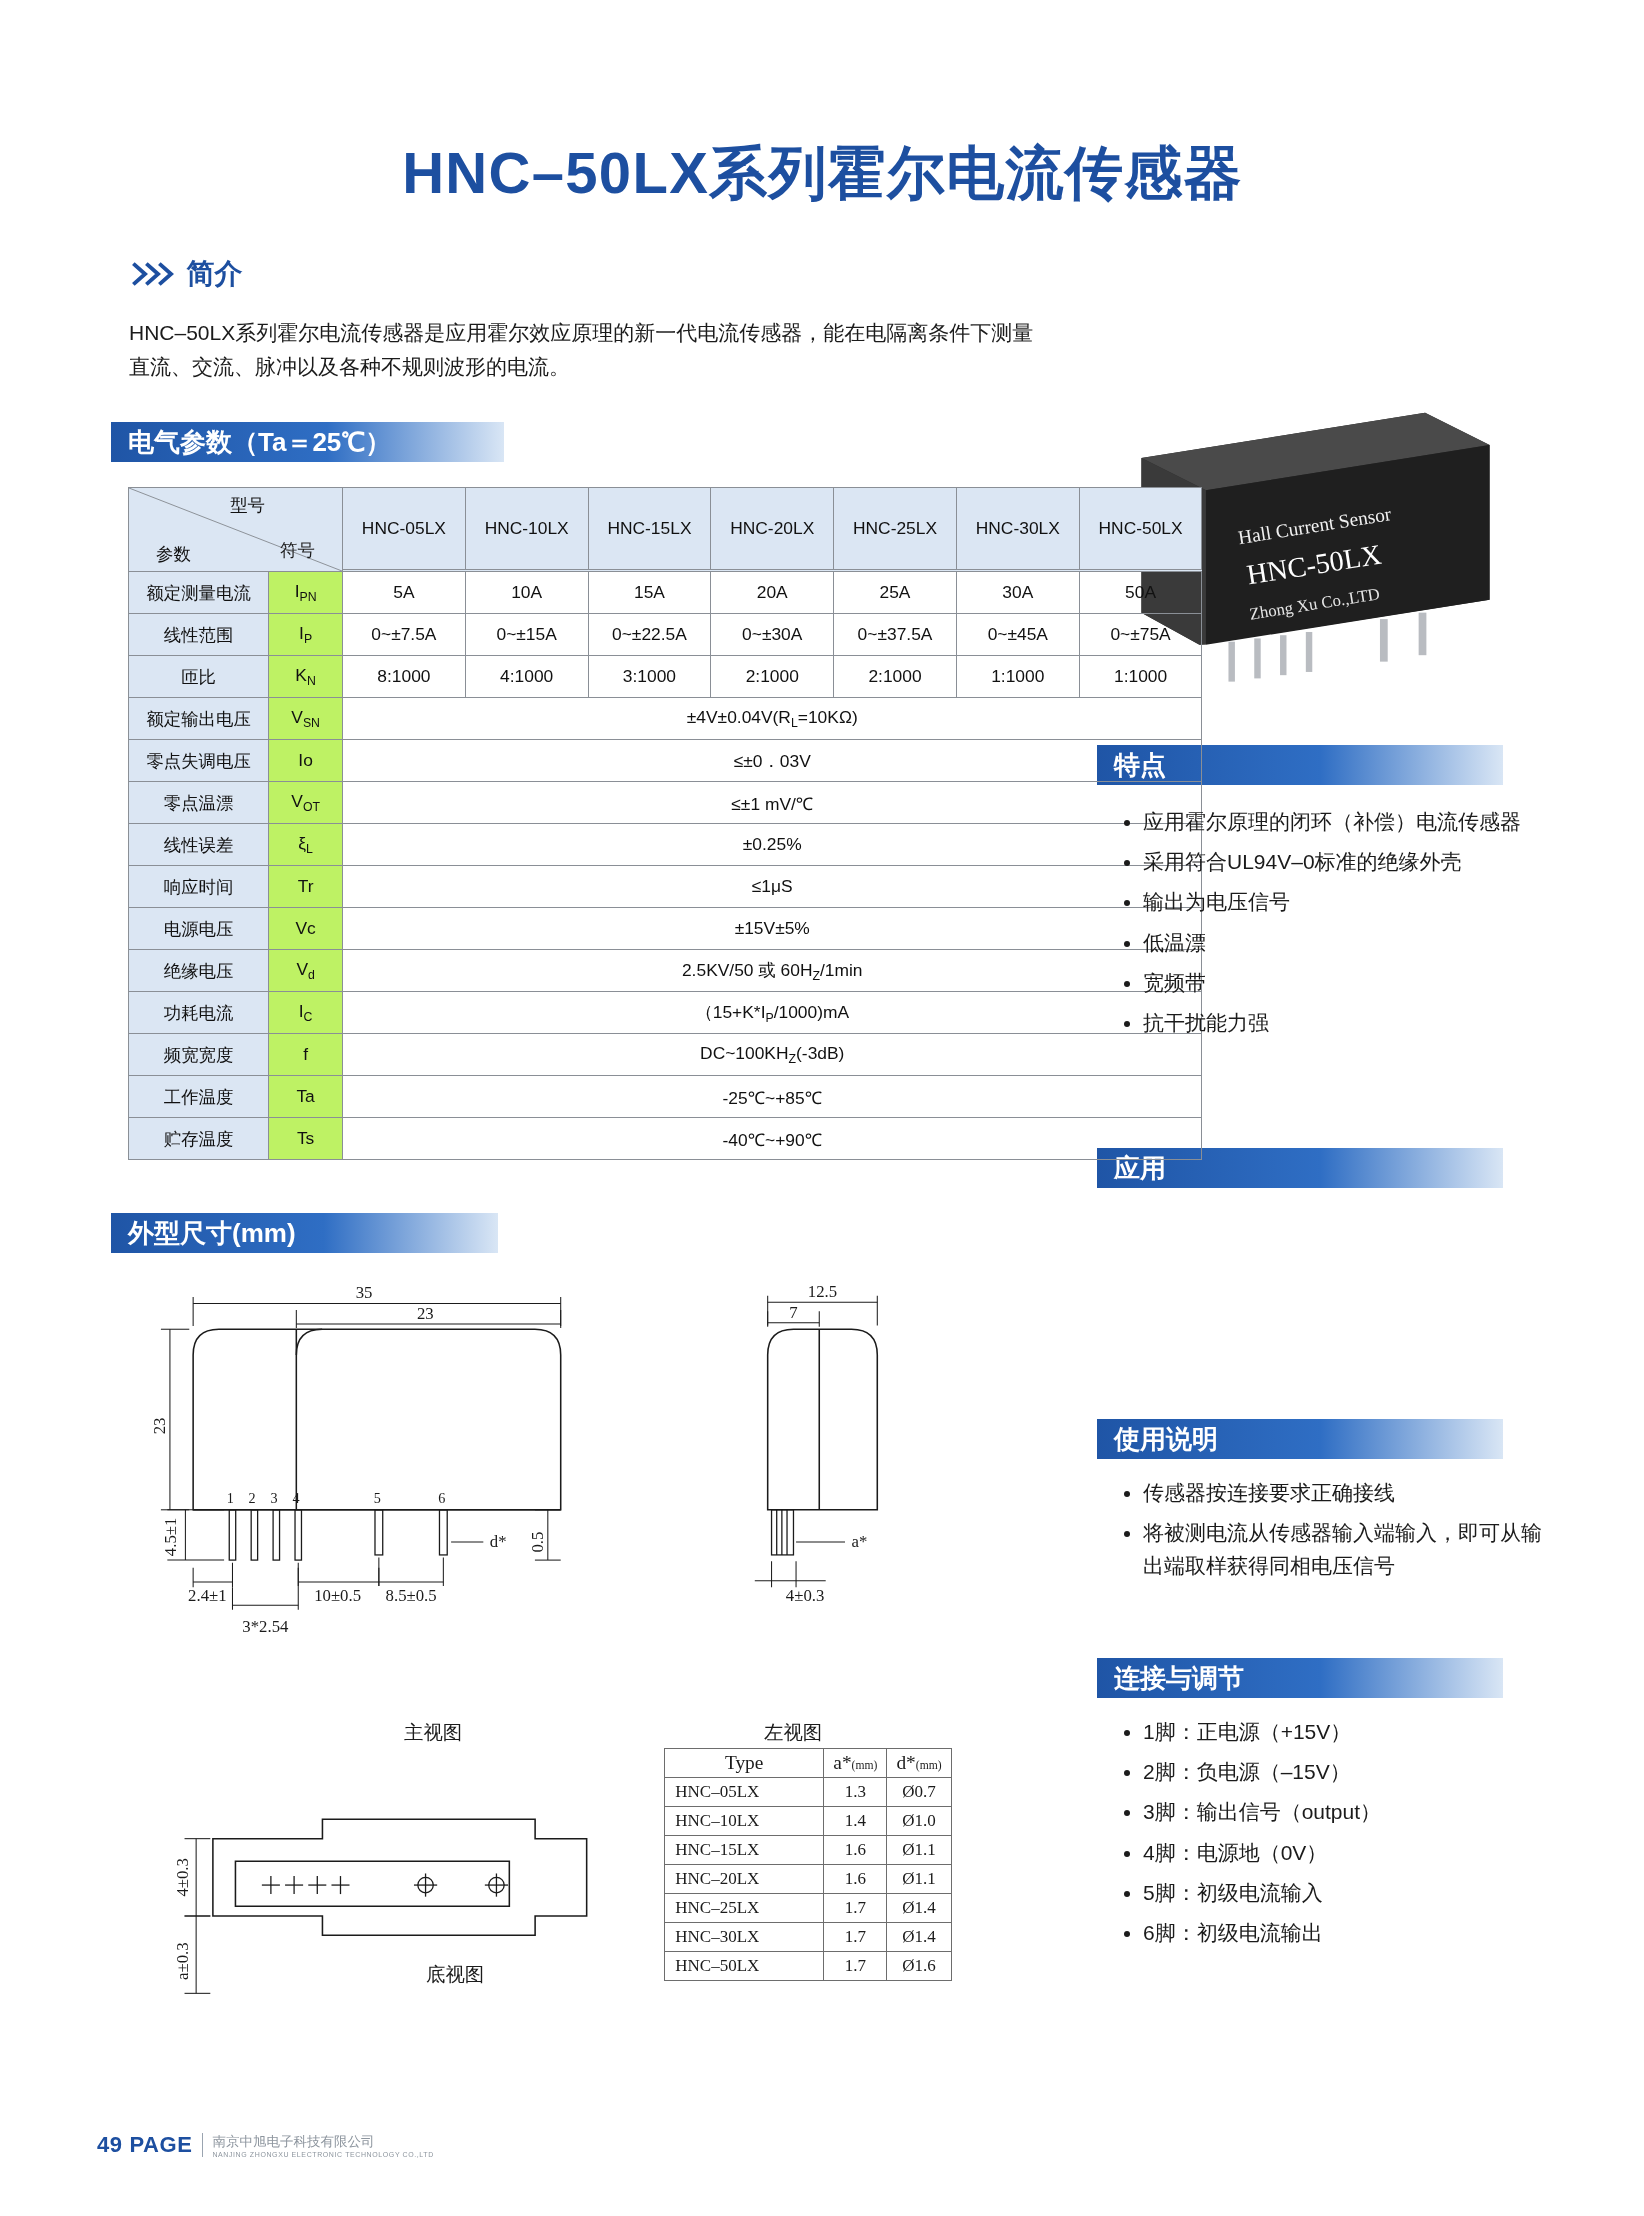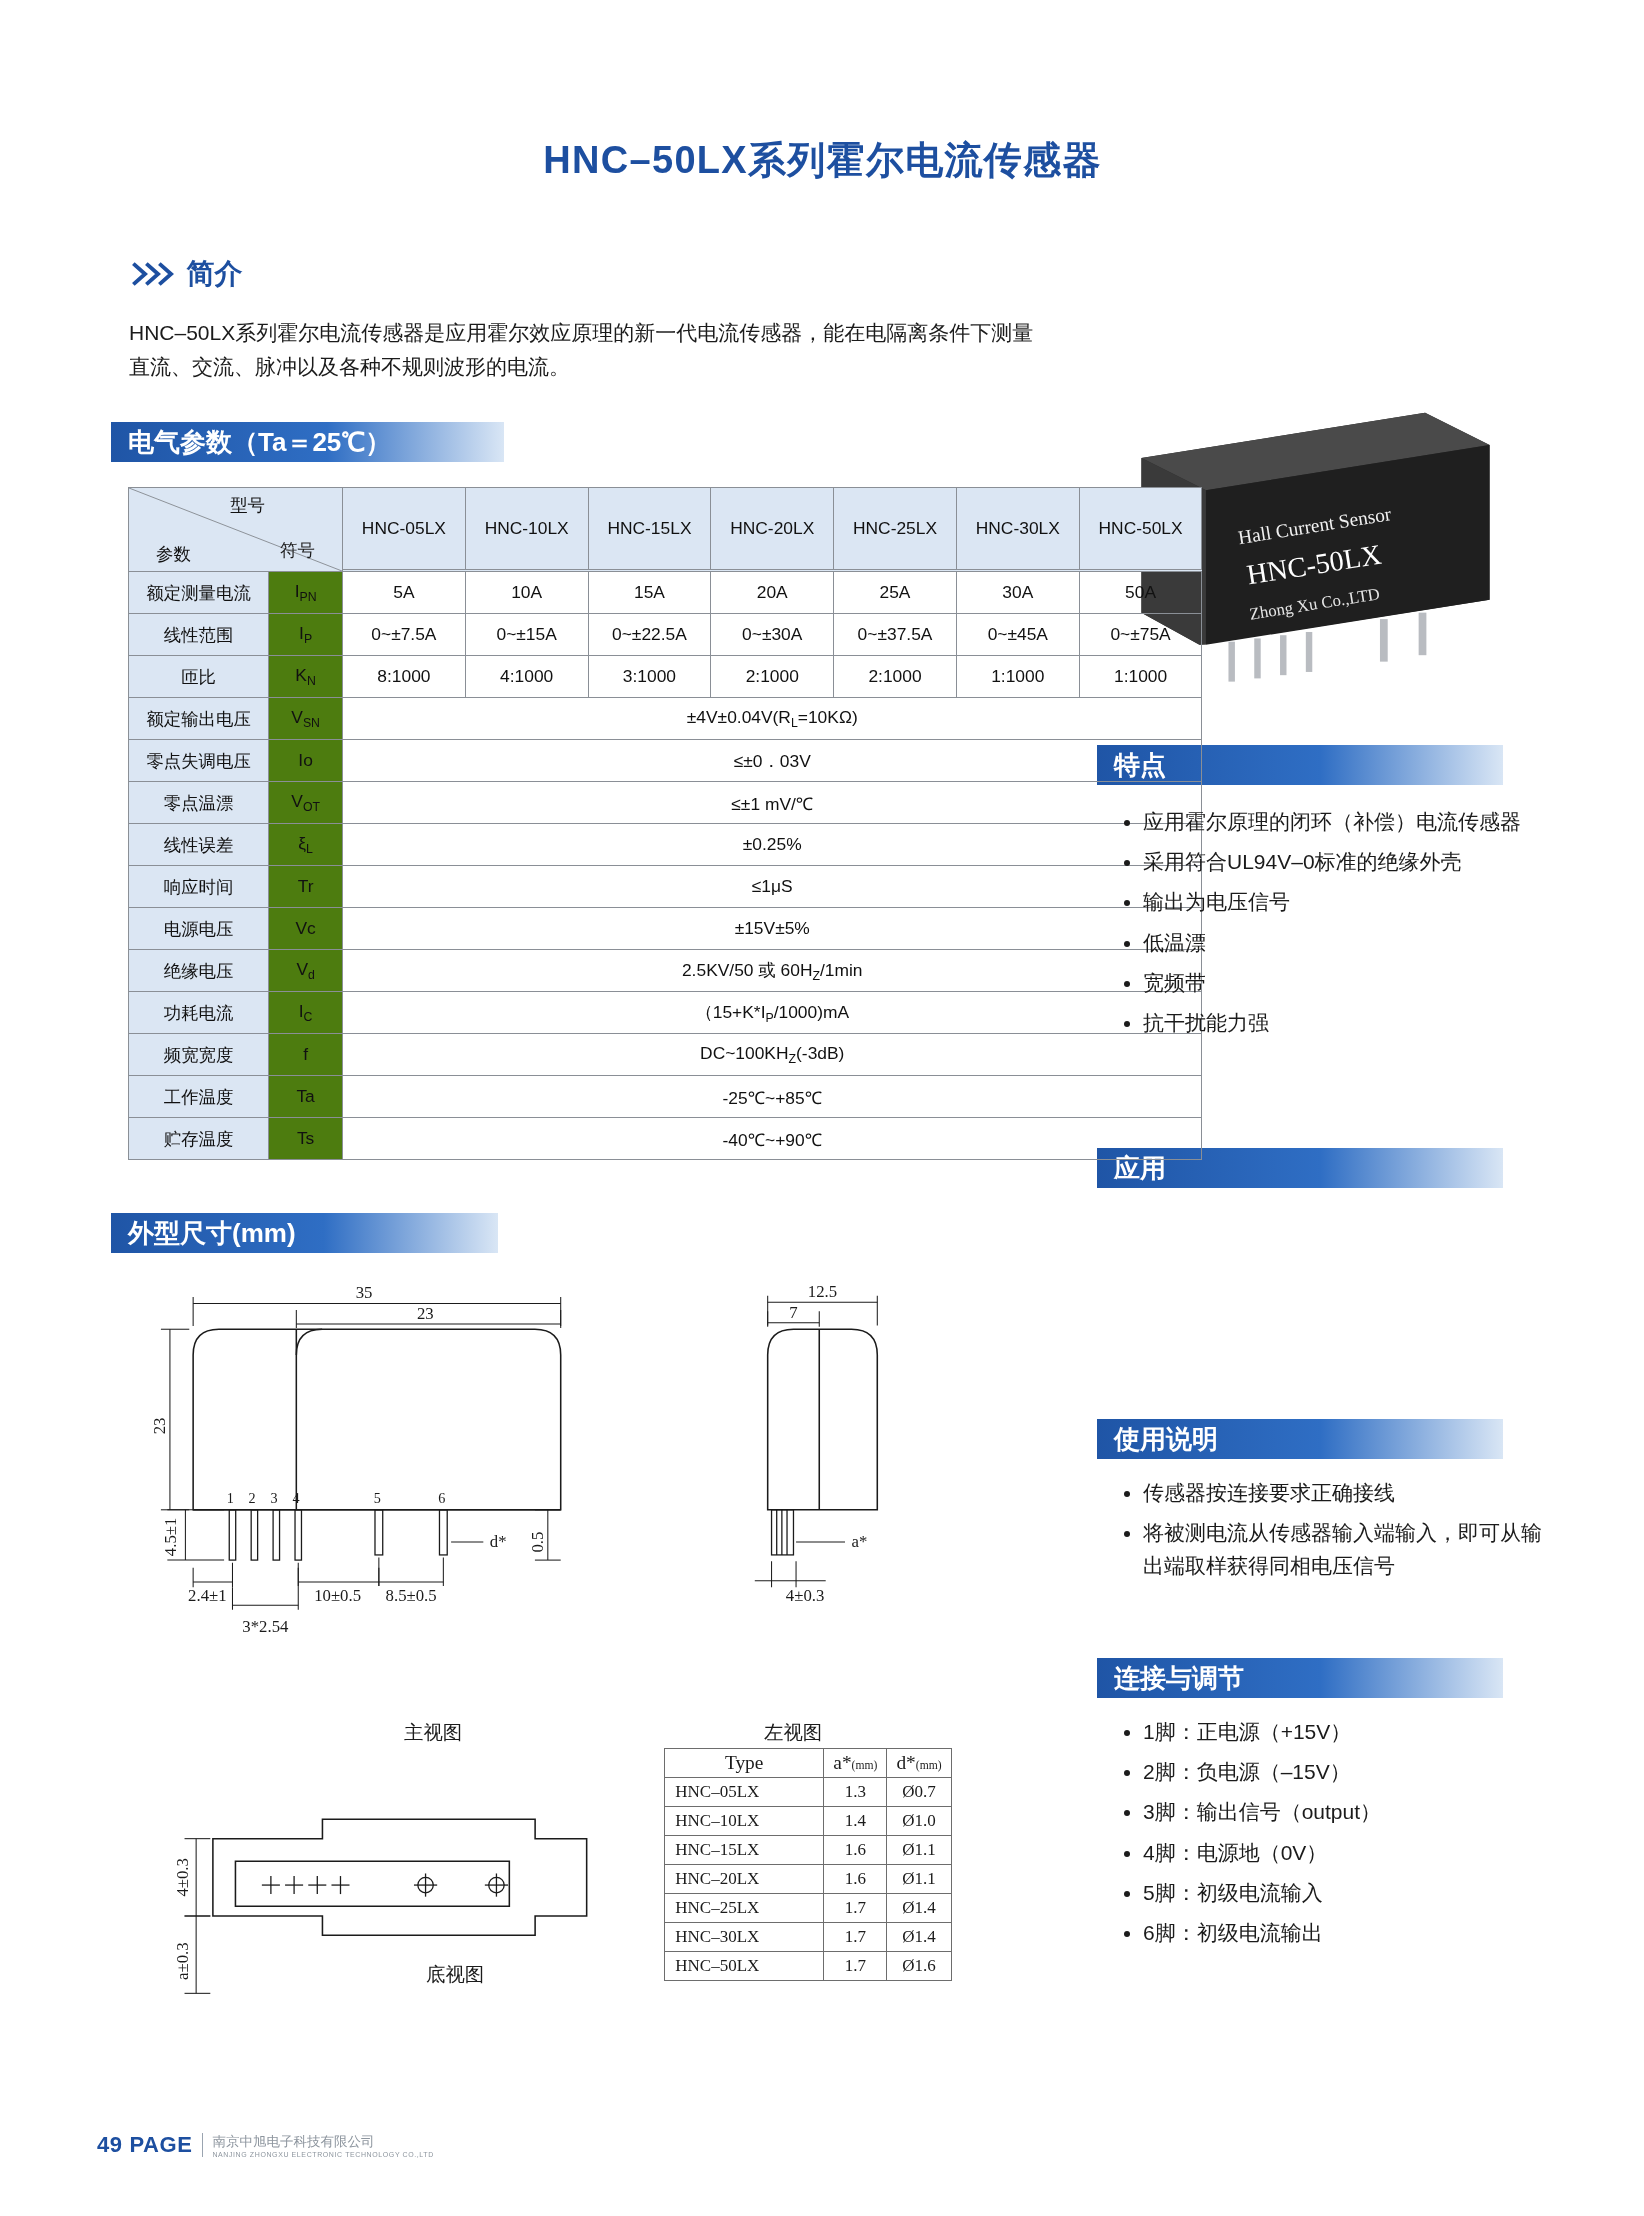--- a/index.html
+++ b/index.html
@@ -9,21 +9,21 @@
     font-family:"Liberation Sans", sans-serif;
     position:relative;
     color:#1b1b1b;
   }
   .page { position:relative; width:1645px; height:2216px; }
 
   
   .main-title {
     position:absolute; top:135px; left:0; width:1645px;
     text-align:center;
-    font-size:38px; font-weight:bold;
+    font-size:58px; font-weight:bold;
     color:#1d4fa0;
     letter-spacing:1.3px;
   }
 
   
   .intro-head {
     position:absolute; top:255px; left:132px;
     display:flex; align-items:center; gap:11.6px;
   }
   .arrows { display:flex; }
@@ -63,21 +63,21 @@
   .etable td, .etable th {
     border:0.6px solid #8a8f96;
     text-align:center;
     padding:0 3.9px;
     height:41px;
     color:#111;
     font-weight:normal;
   }
   .etable .hdr { background:#dbe6f3; }
   .etable .lab { background:#dbe6f3; width:103px; font-size:17.4px;}
-  .etable .sym { background:#4d7c0f; width:50px; }
+  .etable .sym { background:#bef264; width:50px; }
   .etable .mdl { width:114px; }
   .sub { font-size:12.3px; vertical-align:sub; }
   .etable .diag {
     background:#dbe6f3;
     position:relative;
     width:213px;
     padding:0;
   }
   .diag-inner { position:relative; width:100%; height:83px; }
   .diag-line { position:absolute; left:0; top:0; width:100%; height:100%; }

